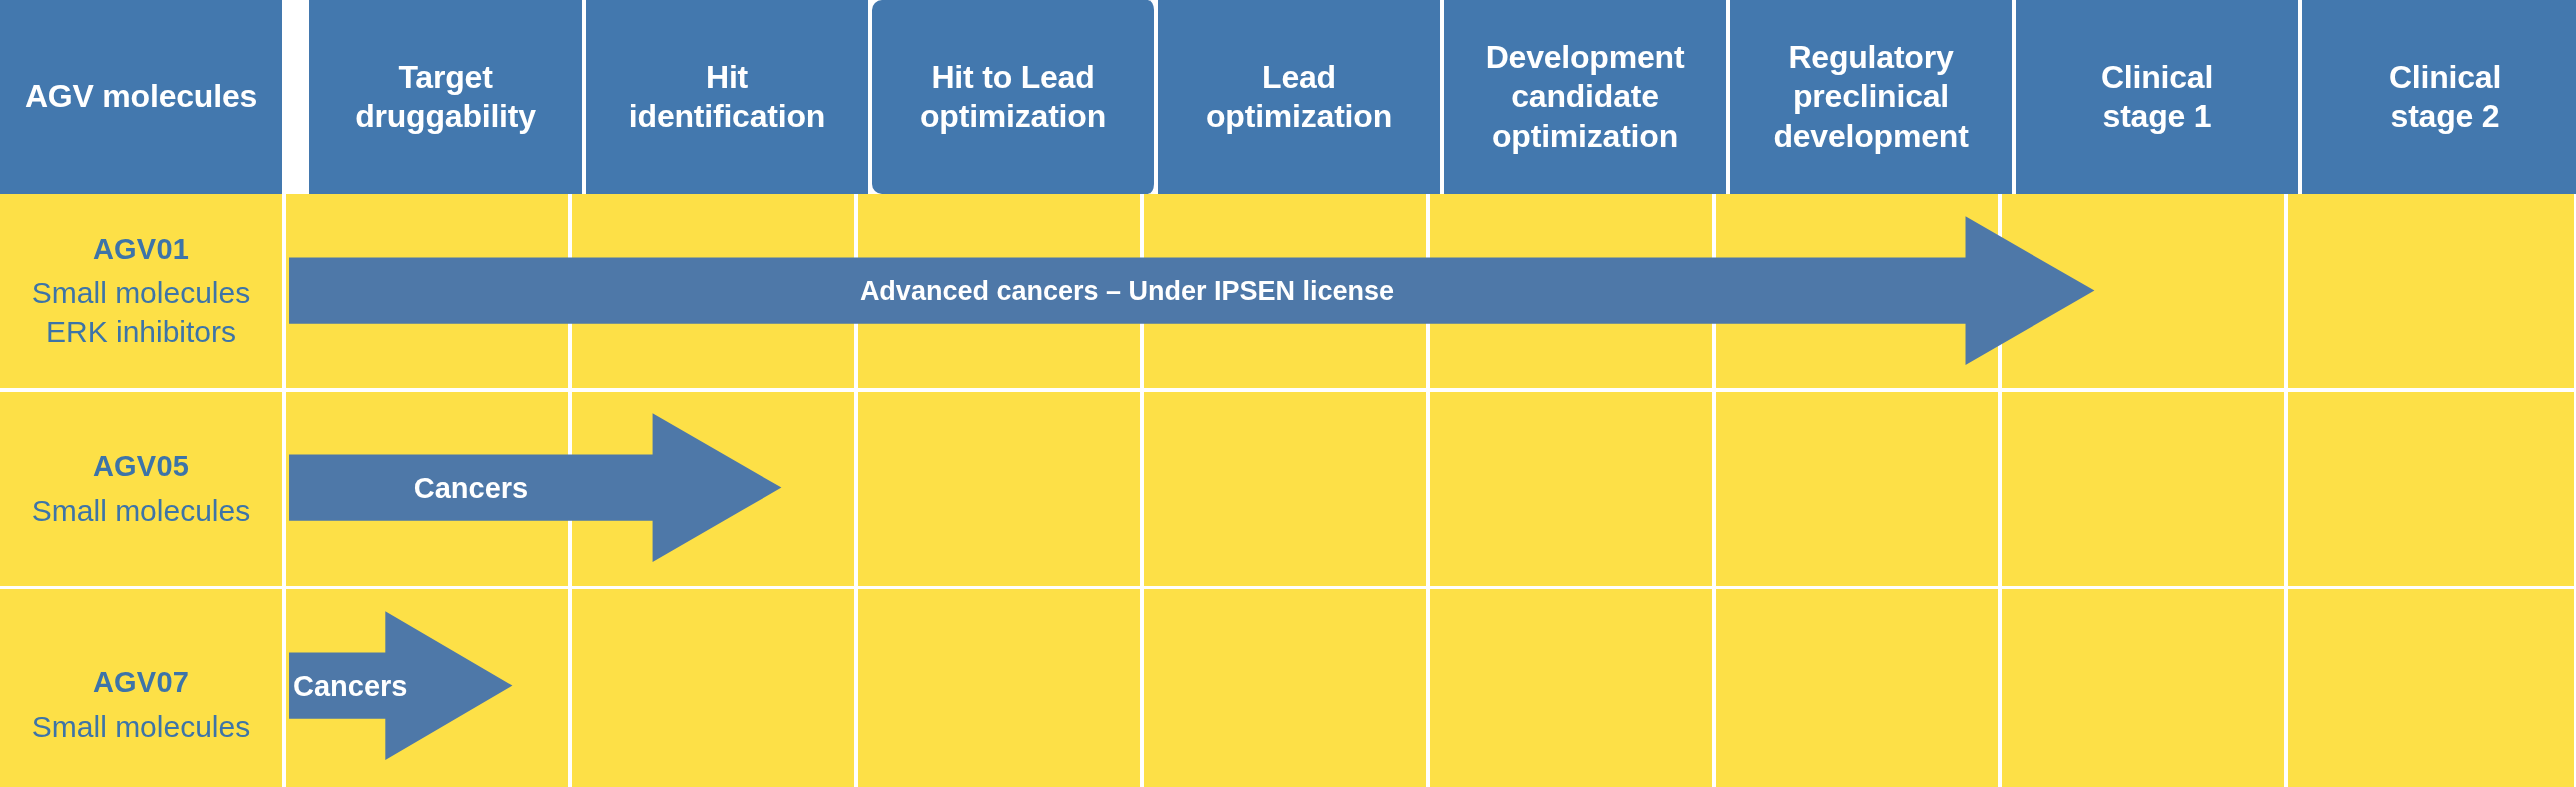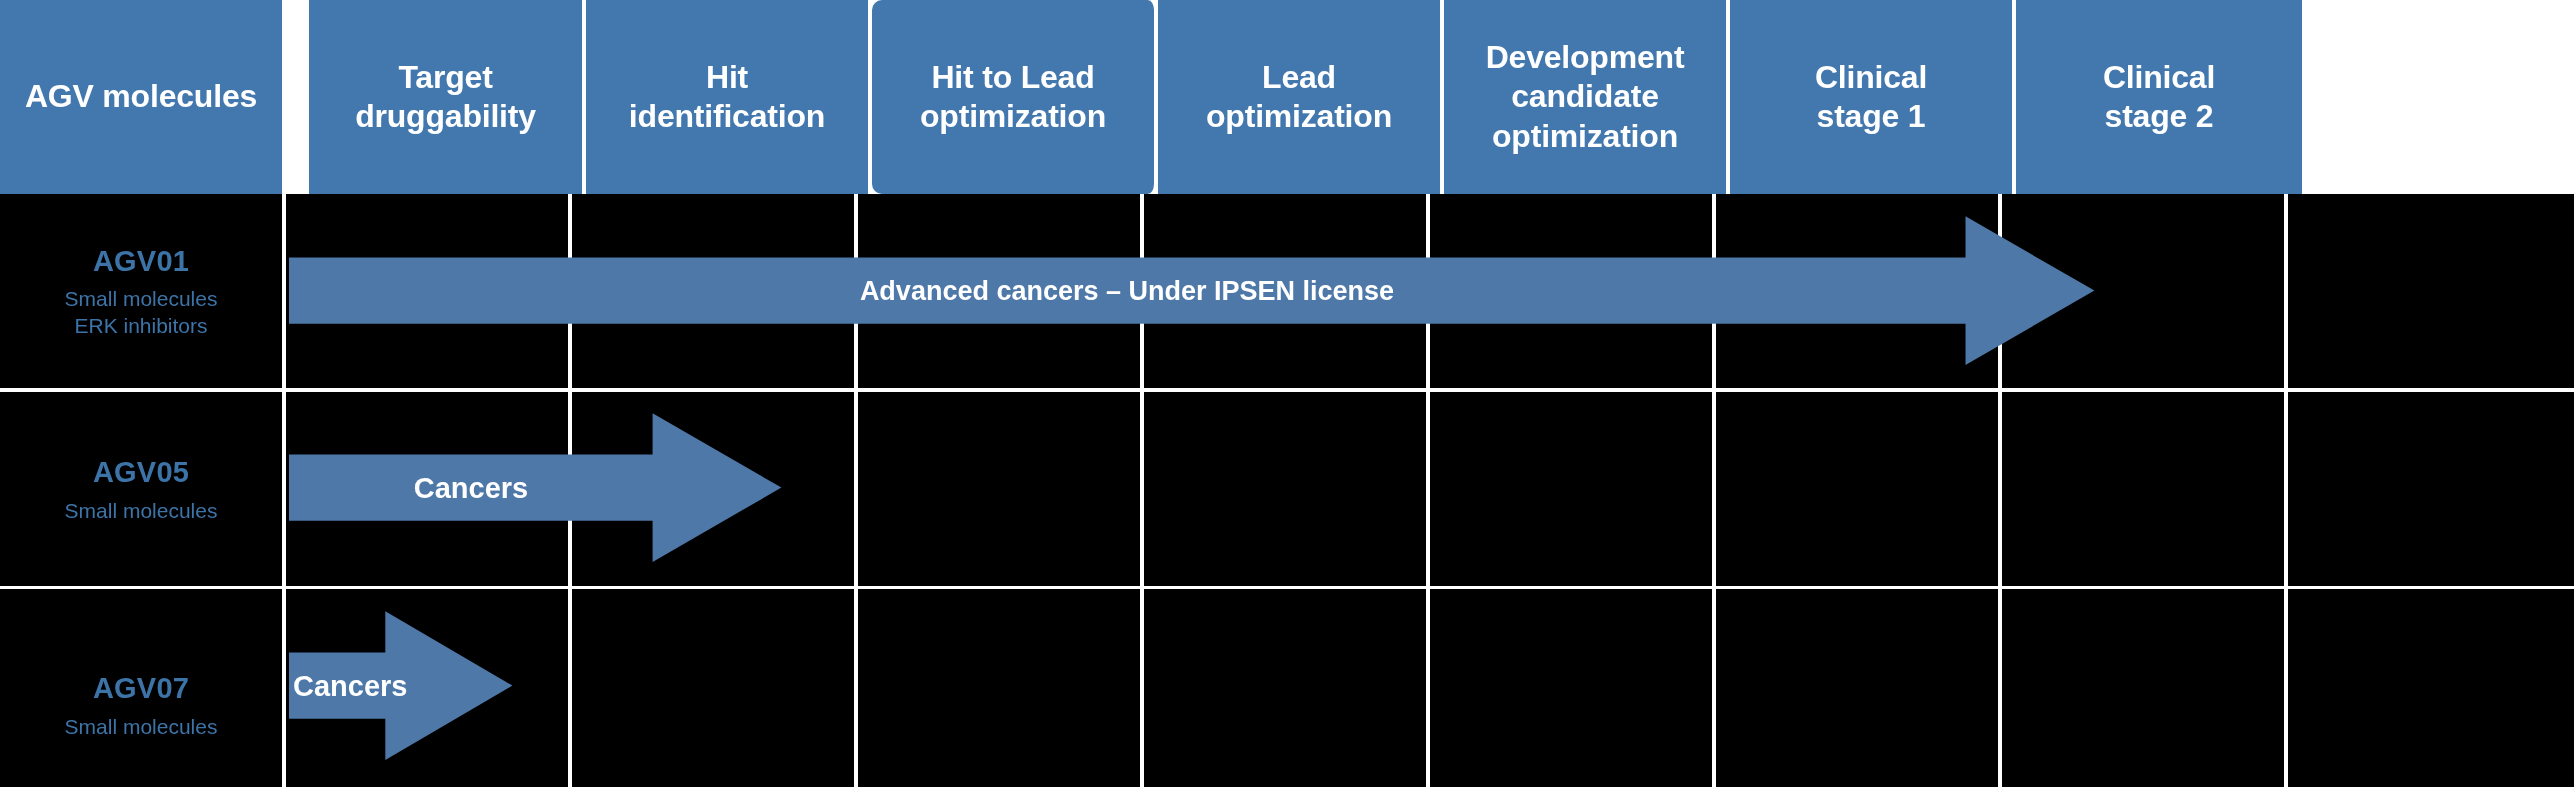--- a/index.html
+++ b/index.html
@@ -43,39 +43,39 @@
   .body-row{
     position:absolute;left:0;width:2576px;height:194px;
     display:flex;
   }
   .body-row.r0{top:0;}
   .body-row.r1{top:198px;}
   .body-row.r2{top:395px;height:232px;}
   .cell{
     flex:0 0 auto;
     box-sizing:border-box;
-    background:#000000;
+    background:#fde047;
     border-right:4px solid #ffffff;
     height:100%;
   }
   .cell:last-child{border-right:none;}
   .cell.label-cell{
     display:flex;flex-direction:column;
     align-items:center;justify-content:center;
     text-align:center;
     color:#3d74a8;
     padding:0 9.5px;
     line-height:1.30;
   }
   .proj-code{
     font-weight:bold;font-size:29px;letter-spacing:0.2px;
     margin-bottom:4.7px;
   }
   .proj-desc{
-    font-weight:normal;font-size:21px;
+    font-weight:normal;font-size:30px;
     white-space:pre-line;
   }
 
   
   .arrow-layer{
     position:absolute;left:0;top:194px;width:2576px;height:594px;
     pointer-events:none;
   }
   .arrow{
     position:absolute;
@@ -110,20 +110,25 @@
 optimization</span>
     </div>
     <div class="header-cell" style="width: 286px; padding-left: 8px;">
       <span class="ht">Lead
 optimization</span>
     </div>
     <div class="header-cell" style="width: 286px;">
       <span class="ht">Development
 candidate
 optimization</span>
+    </div>
+    <div class="header-cell" style="width: 286px;">
+      <span class="ht">Regulatory
+preclinical
+development</span>
     </div>
     <div class="header-cell" style="width: 286px;">
       <span class="ht">Clinical
 stage 1</span>
     </div>
     <div class="header-cell" style="width: 286px;">
       <span class="ht">Clinical
 stage 2</span>
     </div>
   </div>

